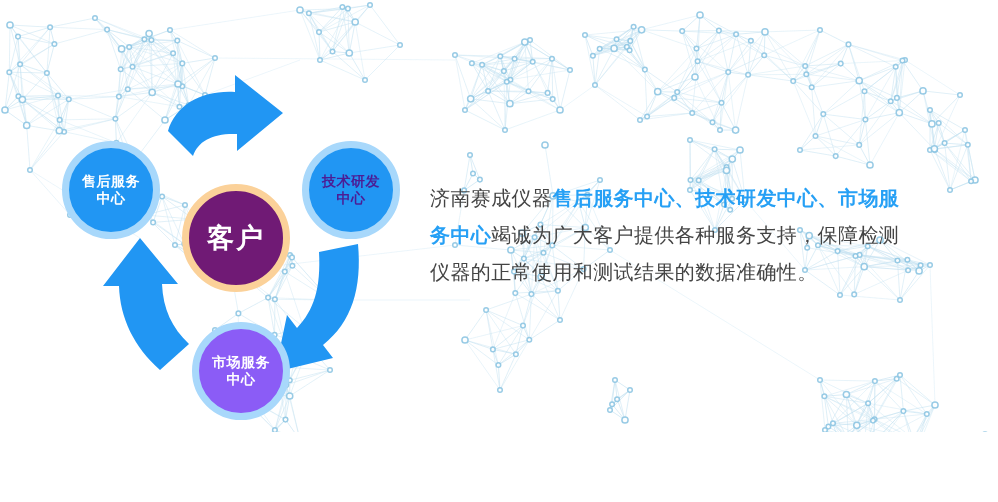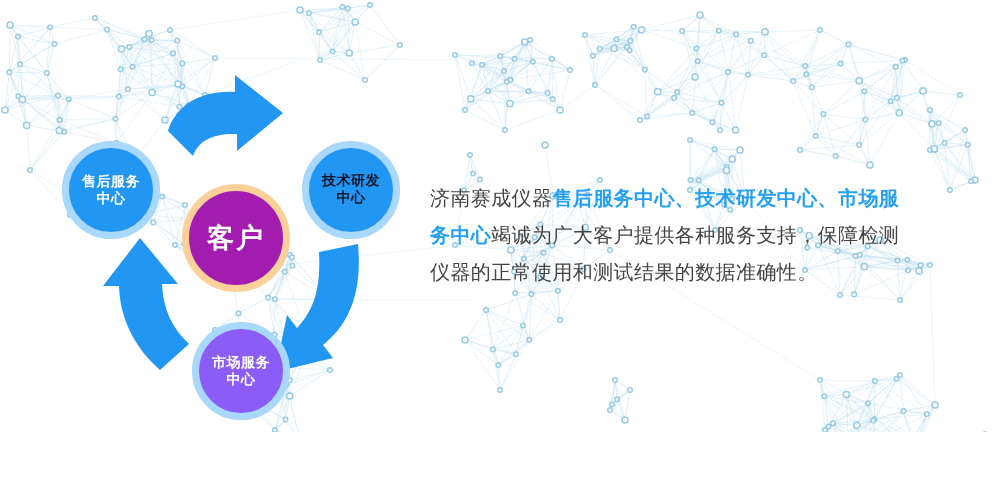--- a/index.html
+++ b/index.html
@@ -1711,30 +1711,30 @@
                L162,284
                C163,309 172,328 189,344
                Z"></path>
     </svg>
 
     <div class="node node-blue" id="node-aftersales" style="background: rgb(33, 150, 243); border-color: rgb(168, 216, 251); color: rgb(255, 255, 255);">
       <span class="node-label">售后服务
 中心</span>
     </div>
 
-    <div class="node node-blue" id="node-rnd" style="background: rgb(33, 150, 243); border-color: rgb(168, 216, 251); color: #0f172a; font-family: Liberation Serif, serif;">
+    <div class="node node-blue" id="node-rnd" style="background: rgb(33, 150, 243); border-color: rgb(168, 216, 251); color: #4c1d95;">
       <span class="node-label">技术研发
 中心</span>
     </div>
 
     <div class="node node-blue" id="node-market" style="background: #8b5cf6; border-color: rgb(168, 216, 251); color: rgb(255, 255, 255);">
       <span class="node-label">市场服务
 中心</span>
     </div>
 
-    <div class="node node-center" id="node-customer" style="background: #a21caf; border-color: rgb(251, 209, 153); color: rgb(255, 255, 255);">
+    <div class="node node-center" id="node-customer" style="background: #701a75; border-color: rgb(251, 209, 153); color: rgb(255, 255, 255);">
       <span class="node-label">客户</span>
     </div>
   </div>
 
   <p id="copy"><span>济南赛成仪器</span><span class="hl">售后服务中心、技术研发中心、市场服务中心</span><span>竭诚为广大客户提供各种服务支持，保障检测仪器的正常使用和测试结果的数据准确性。</span></p>
 
 </div>
 
 </body></html>

